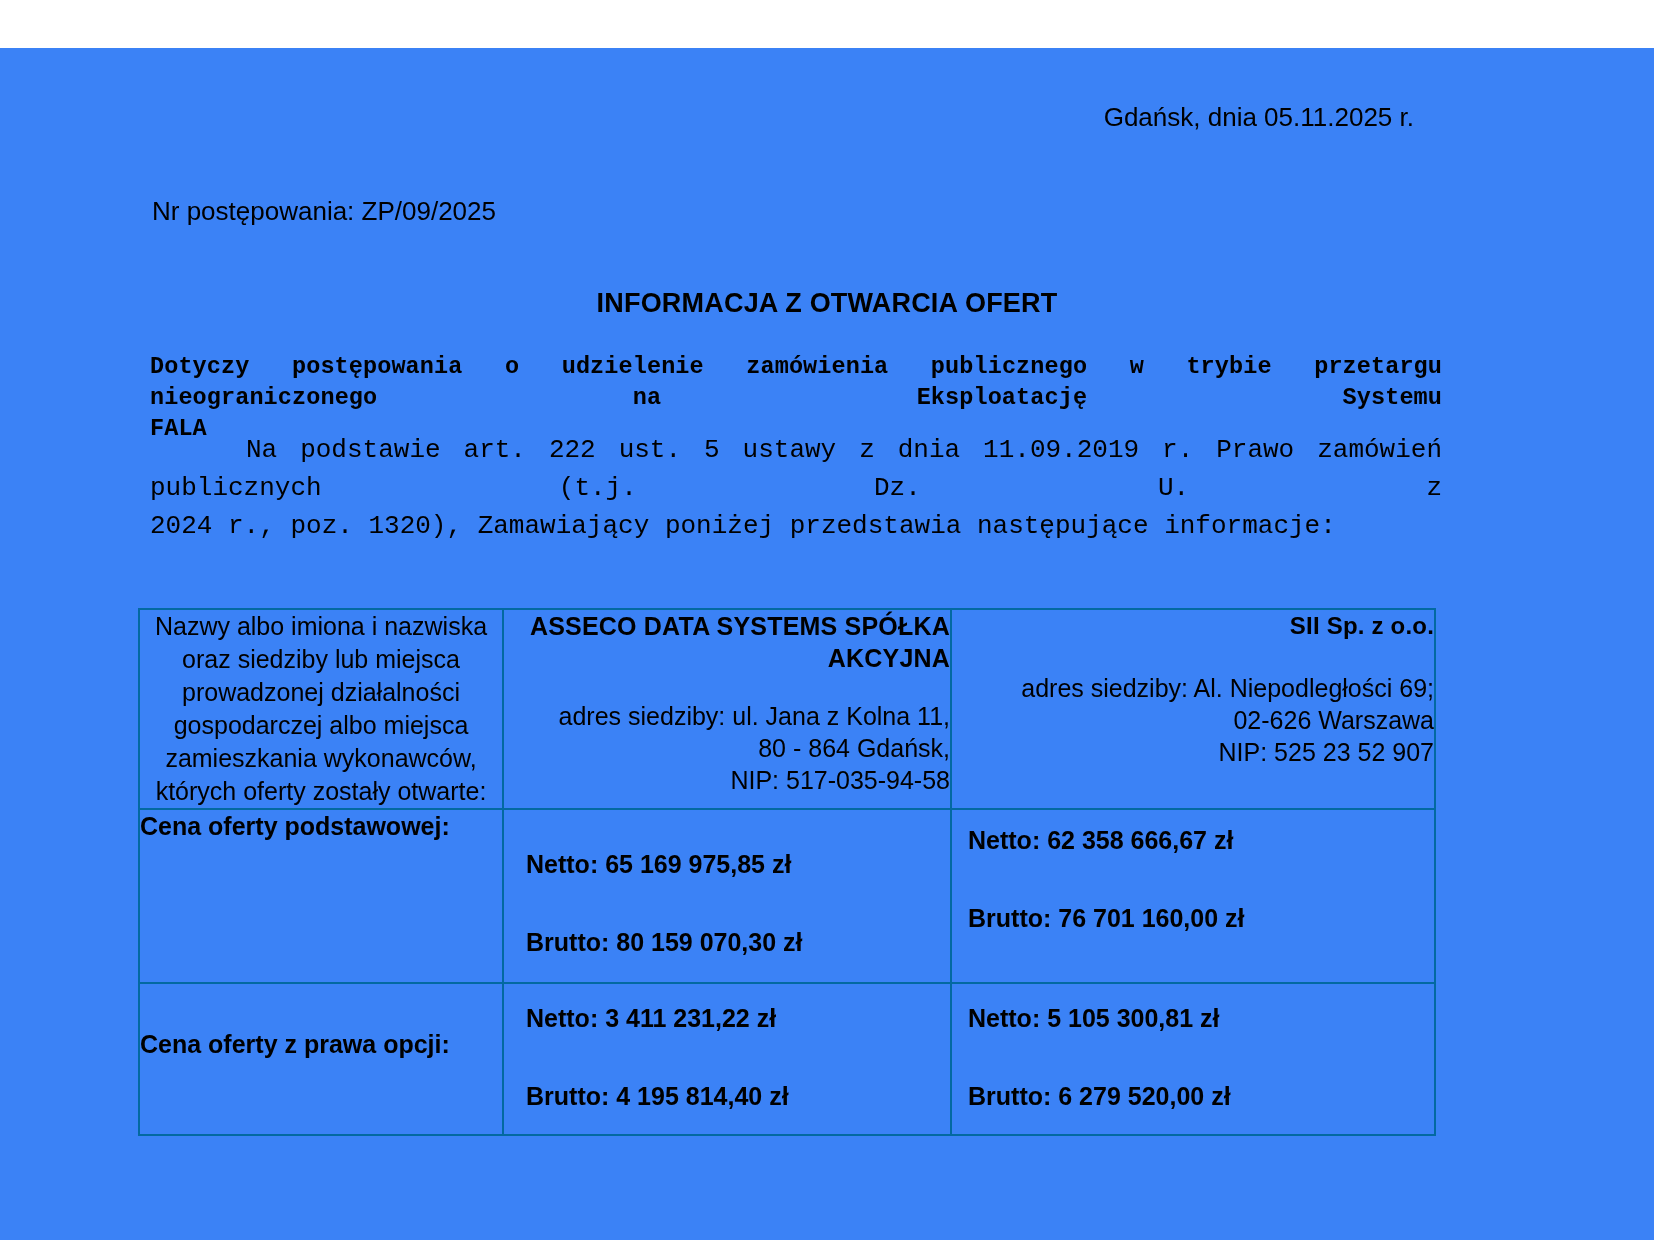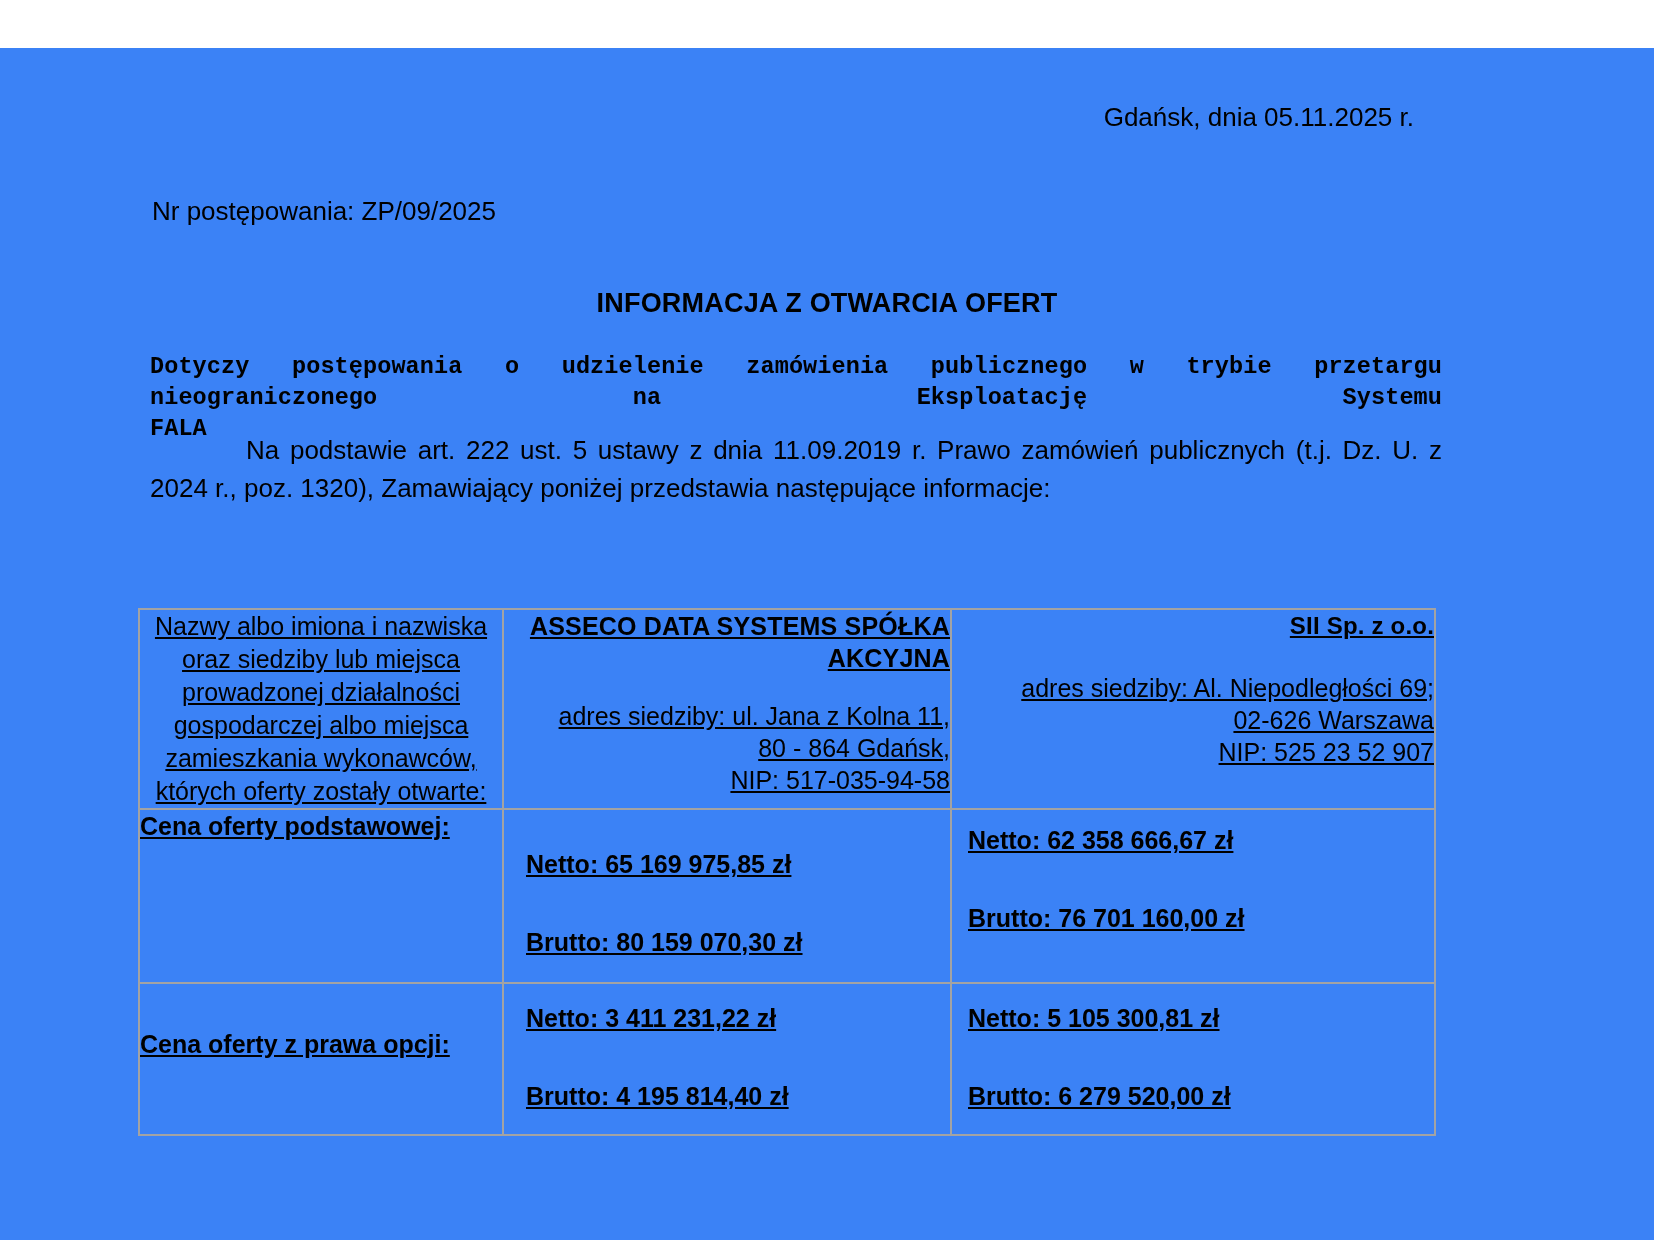--- a/index.html
+++ b/index.html
@@ -70,38 +70,38 @@
   .subject .ln2 { display: block; }
 
   .legal {
     position: absolute;
     top: 383px;
     left: 150px;
     width: 1292px;
     font-size: 26px;
     line-height: 38px;
     text-align: justify;
+    font-family: Liberation Mono, monospace;
   }
   .legal .l1 { display: block; text-indent: 96px; text-align: justify; text-align-last: justify; }
   .legal .l2 { display: block; }
 
   
   .offers-table {
     position: absolute;
     top: 560px;
     left: 138px;
     width: 1296px;
     border-collapse: collapse;
     table-layout: fixed;
   }
   .offers-table td {
-    border: 2px solid #a3a3a3;
+    border: 2px solid #0369a1;
     vertical-align: top;
     padding: 0;
-    text-decoration: underline;
   }
   .col-label  { width: 364px; }
   .col-firm-a { width: 448px; }
   .col-firm-b { width: 484px; }
 
   .hdr-cell {
     padding: 16px 18px 20px 18px;
     text-align: center;
     font-size: 25px;
     line-height: 33px;

